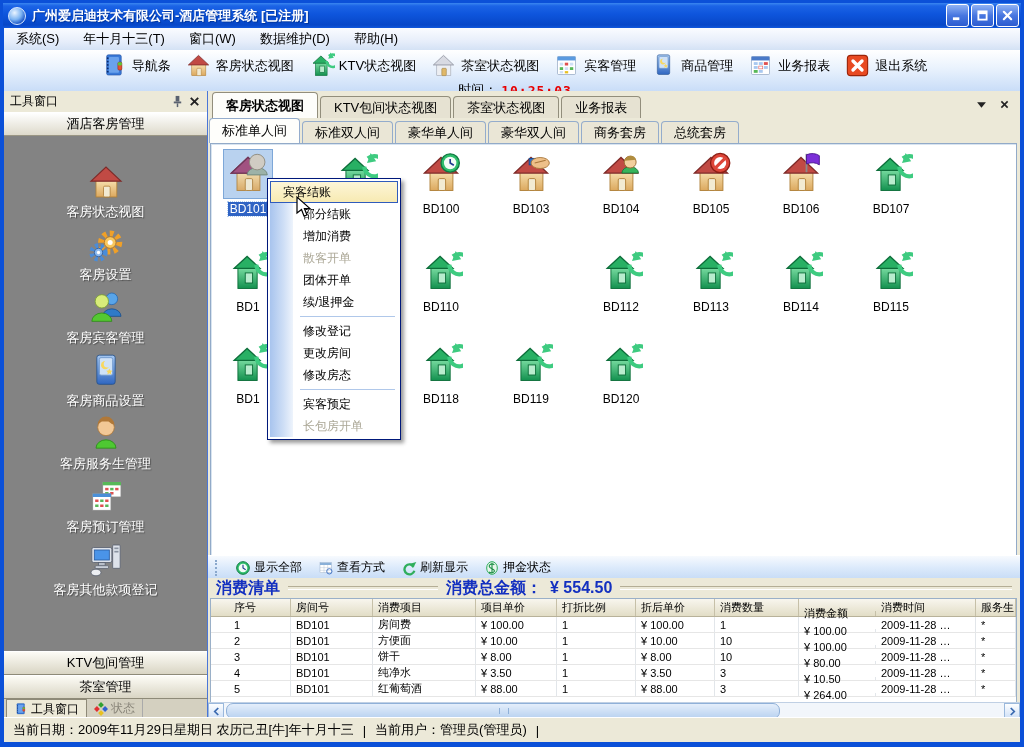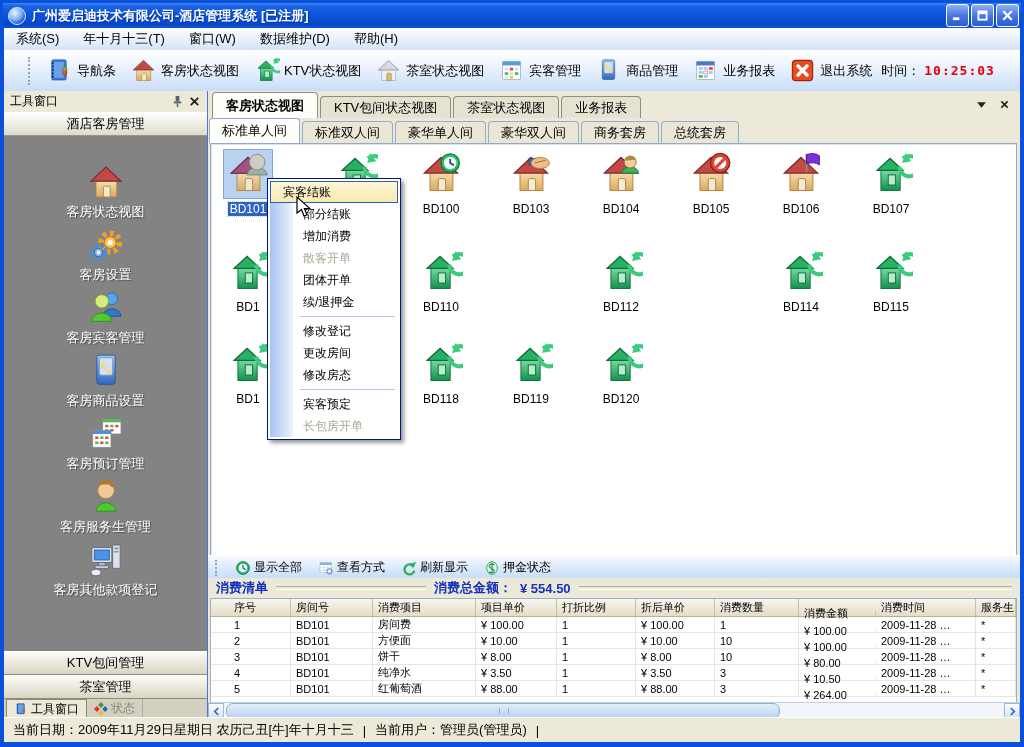--- a/index.html
+++ b/index.html
@@ -14,22 +14,22 @@
   .win-btn{width:21px;height:21px;border:1px solid #fff;border-radius:3px;display:flex;align-items:center;justify-content:center;
     background:linear-gradient(180deg,#8fb2f4 0%,#4877e0 50%,#2c5cd0 100%);}
   .win-btn svg{width:11px;height:11px;}
 
   
   .menubar{position:absolute;left:4px;top:28px;right:4px;height:22px;display:flex;align-items:center;
     background:linear-gradient(180deg,#fafcff 0%,#e7eefa 60%,#d4e2f5 100%);border-bottom:1px solid #bcd0ea;font-size:13px;color:#000;}
   .menu-item{padding:0 12px;height:100%;display:flex;align-items:center;}
 
   
-  .toolbar{position:absolute;left:4px;top:50px;right:4px;height:41px;display:flex;align-items:center;padding-left:20px;
-    background:linear-gradient(180deg,#ffffff 0%,#e9f2fd 45%,#c9ddf8 100%);border-bottom:1px solid #8fb0d8;font-size:13px;}
+  .toolbar{position:absolute;left:4px;top:50px;right:4px;height:41px;display:flex;align-items:center;padding-left:4px;
+    background:linear-gradient(180deg,#ffffff 0%,#e9f2fd 45%,#c9ddf8 100%);border-bottom:1px solid #8fb0d8;font-size:13px;flex-direction:column;}
   .grip{width:5px;height:28px;margin:0 4px;border-left:2px dotted #8aa8cc;}
   .tool-btn{display:flex;align-items:center;gap:4px;padding:2px 7px;border-radius:2px;white-space:nowrap;}
   .tool-btn svg{width:27px;height:27px;}
   .time-box{display:flex;align-items:center;gap:4px;margin-left:2px;font-size:13px;}
   .time-value{color:#e80000;font-weight:bold;font-family:"DejaVu Sans Mono","Liberation Mono",monospace;letter-spacing:1px;}
 
   
   .sidebar{position:absolute;left:4px;top:91px;width:203px;bottom:29px;background:#838383;display:flex;flex-direction:column;border-right:1px solid #4a76d8;}
   .sb-header{height:21px;flex:0 0 21px;background:#ece9d8;display:flex;align-items:center;gap:4px;padding:0 6px;font-size:12px;color:#000;border-bottom:1px solid #fff;}
   .sb-header .sp{flex:1;}
@@ -75,21 +75,21 @@
   .ctx-item.separator::after{content:"";position:absolute;left:30px;right:3px;top:3px;border-top:1px solid #b0c8ea;}
   .cursor-icon{position:absolute;left:26px;top:17px;width:19px;height:22px;z-index:25;}
 
   
   .cmdbar{position:absolute;left:0;top:464px;right:0;height:23px;display:flex;align-items:center;gap:4px;padding-left:4px;font-size:12px;
     background:linear-gradient(180deg,#f7fafe 0%,#dcea fb 50%,#c7dcf6 100%);background:linear-gradient(180deg,#f7fafe 0%,#dceafb 50%,#c7dcf6 100%);border-top:1px solid #fff;border-bottom:1px solid #9db8d8;}
   .cmd-btn{display:flex;align-items:center;gap:3px;padding:1px 6px;border-radius:2px;}
   .cmd-btn svg{width:16px;height:16px;}
 
   
-  .summary{position:absolute;left:0;top:487px;right:0;height:20px;display:flex;align-items:center;background:#ece9d8;font-size:13px;font-weight:bold;color:#1330c0;padding:0 8px;gap:8px;}
+  .summary{position:absolute;left:0;top:487px;right:0;height:20px;display:flex;align-items:center;background:#ece9d8;font-size:16px;font-weight:bold;color:#1330c0;padding:0 8px;gap:8px;}
   .sum-line{height:2px;border-top:1px solid #b4ae96;border-bottom:1px solid #fff;}
   .sum-line.short{width:150px;}
   .sum-line.long{flex:1;}
 
   
   .grid{position:absolute;left:2px;top:507px;right:3px;height:104px;background:#fff;border:1px solid #9ab0c8;font-size:11px;overflow:hidden;}
   .gr-row{display:flex;height:15px;}
   .gr-row.head{height:17px;background:linear-gradient(180deg,#f8f6ee,#e2ddc6);border-bottom:1px solid #b8b29a;}
   .gr-row.head>div{display:flex;align-items:center;padding-left:5px;border-right:1px solid #c6c0a8;box-sizing:border-box;font-size:11px;}
   .gr-row.body{border-bottom:1px solid #e6e6e6;}
@@ -502,30 +502,30 @@
 
         <div class="sb-item">
           <svg>
             <use href="#goods-icon"></use>
           </svg>
           <span class="lbl">客房商品设置</span>
         </div>
 
         <div class="sb-item">
           <svg>
+            <use href="#waiter-icon"></use>
+          </svg>
+          <span class="lbl">客房服务生管理</span>
+        </div>
+
+        <div class="sb-item">
+          <svg>
             <use href="#booking-icon"></use>
           </svg>
           <span class="lbl">客房预订管理</span>
-        </div>
-
-        <div class="sb-item">
-          <svg>
-            <use href="#waiter-icon"></use>
-          </svg>
-          <span class="lbl">客房服务生管理</span>
         </div>
 
         <div class="sb-item">
           <svg>
             <use href="#computer-icon"></use>
           </svg>
           <span class="lbl">客房其他款项登记</span>
         </div>
       </div>
     <div>
@@ -689,20 +689,28 @@
 
         <div class="room-cell" style="left: 374px; top: 104px;">
           <span class="room-ic">
             <svg>
               <use href="#room-vacant-icon"></use>
             </svg>
           </span>
           <div><span class="room-label">BD112</span></div>
         </div>
 
+        <div class="room-cell" style="left: 464px; top: 104px;">
+          <span class="room-ic">
+            <svg>
+              <use href="#room-vacant-icon"></use>
+            </svg>
+          </span>
+          <div><span class="room-label">BD113</span></div>
+        </div>
 
         <div class="room-cell" style="left: 554px; top: 104px;">
           <span class="room-ic">
             <svg>
               <use href="#room-vacant-icon"></use>
             </svg>
           </span>
           <div><span class="room-label">BD114</span></div>
         </div>
 

